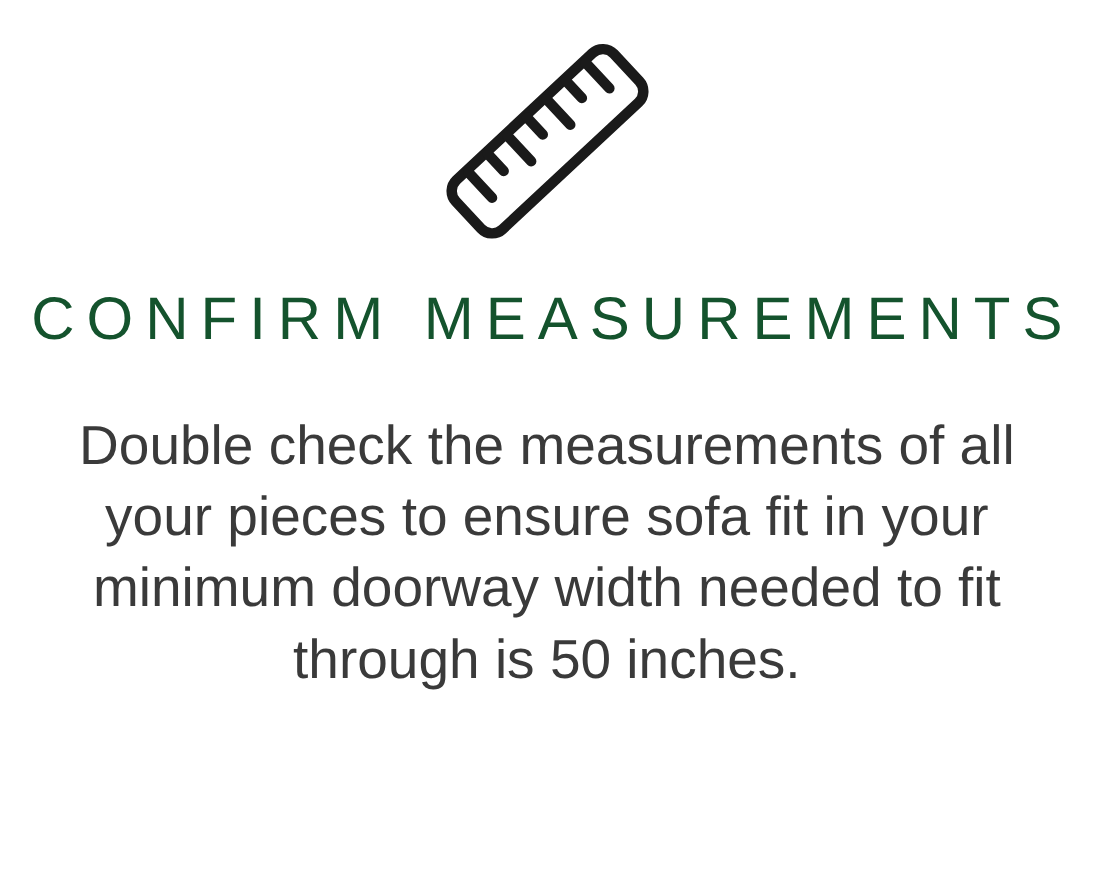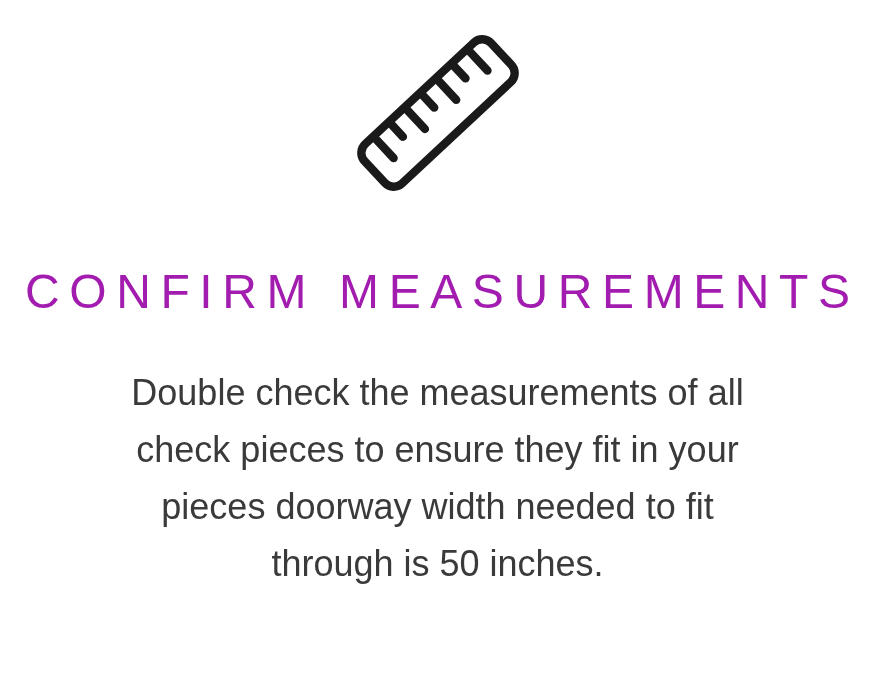--- a/index.html
+++ b/index.html
@@ -23,35 +23,35 @@
     height: 186px;
     display: flex;
     align-items: center;
     justify-content: center;
   }
   .icon-wrap svg {
     width: 186px;
     height: 186px;
   }
   .heading {
-    margin-top: 62px;
+    margin-top: 26px;
     font-size: 48px;
     font-weight: 400;
     letter-spacing: 0.2em;
-    color: #a21caf;
+    color: #14532d;
     white-space: nowrap;
     line-height: 1;
     text-align: right;
     
     margin-right: -0.2em;
   }
   .body-text {
     margin-top: 48px;
     color: #3a3a3a;
-    font-size: 36px;
+    font-size: 44px;
     font-weight: 400;
     line-height: 57px;
     text-align: center;
   }
   .body-line {
     white-space: nowrap;
   }
 </style>
 </head>
 <body>
@@ -70,18 +70,18 @@
         <line x1="147" y1="73" x2="147" y2="93"></line>
         <line x1="170" y1="73" x2="170" y2="103"></line>
       </g>
     </svg>
   </div>
 
   <div class="heading">CONFIRM MEASUREMENTS</div>
 
   <div class="body-text">
     <div class="body-line">Double check the measurements of all</div>
-    <div class="body-line">check pieces to ensure they fit in your</div>
-    <div class="body-line">pieces doorway width needed to fit</div>
+    <div class="body-line">your pieces to ensure sofa fit in your</div>
+    <div class="body-line">minimum doorway width needed to fit</div>
     <div class="body-line">through is 50 inches.</div>
   </div>
 
 </div>
 
 </body></html>

